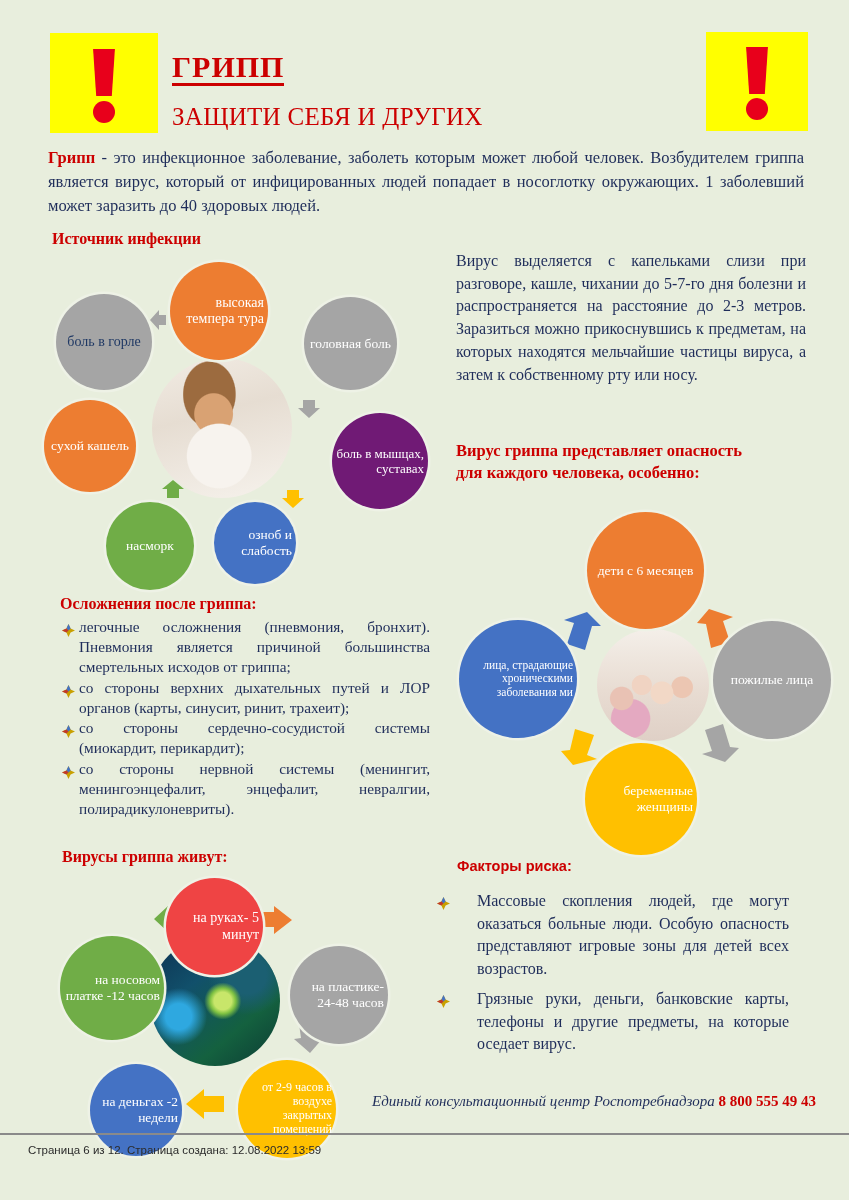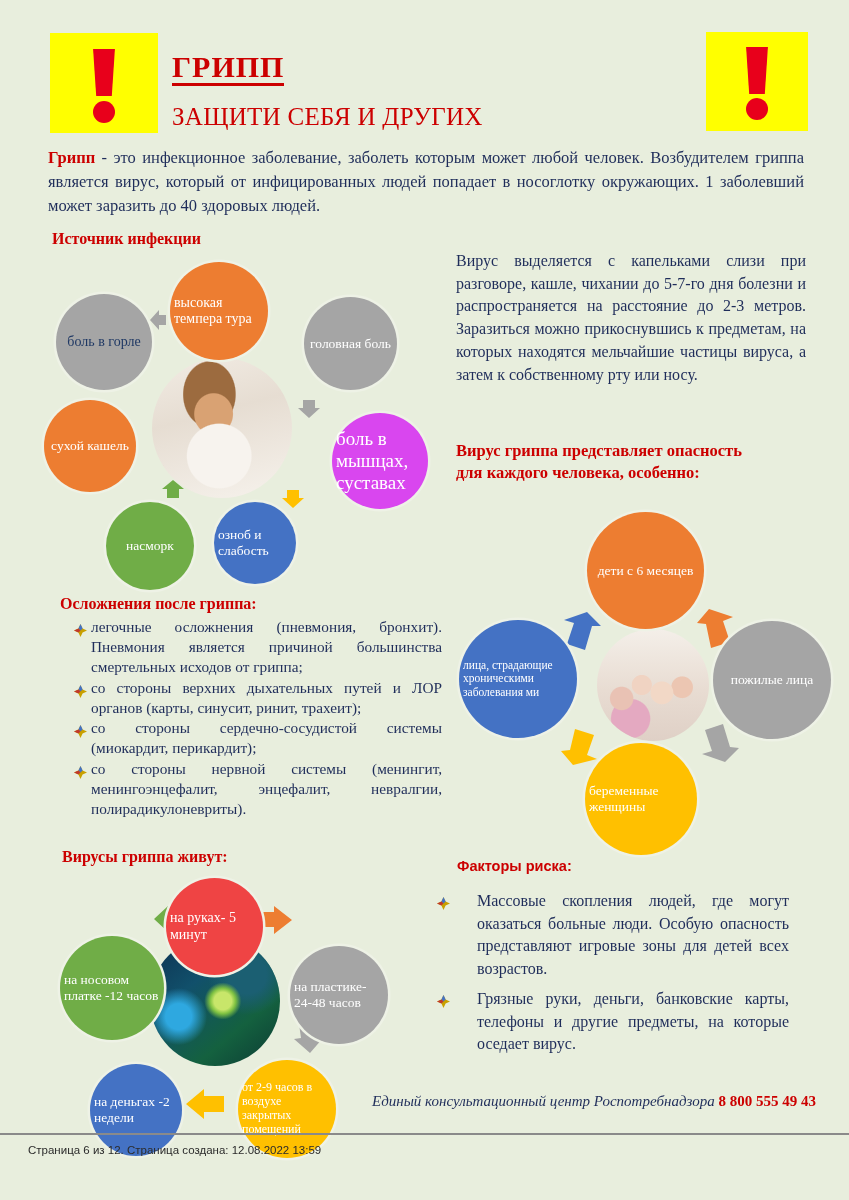--- a/index.html
+++ b/index.html
@@ -52,21 +52,21 @@
   .bmark{width:17px;flex:0 0 17px;position:relative;top:7px;}
   .bmark svg{display:block;}
   .btext{flex:1;color:#1f2d5a;font-size:15.3px;line-height:1.30;text-align:justify;}
   .blist.wide .btext{font-size:16px;line-height:1.42;}
   .blist.wide .bitem{margin-bottom:7px;}
   .blist.wide .bmark{width:40px;flex:0 0 40px;}
 
   
   .diag{position:absolute;}
   .bub{position:absolute;border-radius:50%;display:flex;
-     align-items:center;justify-content:center;text-align:left;
+     align-items:center;justify-content:center;text-align:right;
      color:#ffffff;font-family:"Liberation Serif", serif;
      box-shadow:0 0 0 2.5px #eef2e6;line-height:1.16;}
   .bub span{display:block;padding:0 4px;}
   .centerphoto{position:absolute;border-radius:50%;overflow:hidden;}
 
   .arw{position:absolute;}
 
   
   .photo-woman{width:100%;height:100%;
     background:
@@ -150,21 +150,21 @@
     <div class="centerphoto" style="left:104px;top:108px;width:140px;height:140px;">
       <div class="photo-woman"></div>
     </div>
 
     <div class="bub" style="left:122px;top:12px;width:98px;height:98px;background:#ed7d31;font-size:14px;">
       <span>высокая темпера тура</span>
     </div>
     <div class="bub" style="left:256px;top:47px;width:93px;height:93px;background:#a5a5a5;font-size:13.5px;">
       <span>головная боль</span>
     </div>
-    <div class="bub" style="left:284px;top:163px;width:96px;height:96px;background:#d946ef;font-size:19px;">
+    <div class="bub" style="left:284px;top:163px;width:96px;height:96px;background:#701a75;font-size:13px;">
       <span>боль в мышцах, суставах</span>
     </div>
     <div class="bub" style="left:166px;top:252px;width:82px;height:82px;background:#4472c4;font-size:13.5px;">
       <span>озноб и слабость</span>
     </div>
     <div class="bub" style="left:58px;top:252px;width:88px;height:88px;background:#70ad47;font-size:13.5px;">
       <span>насморк</span>
     </div>
     <div class="bub" style="left:-4px;top:150px;width:92px;height:92px;background:#ed7d31;font-size:13.5px;">
       <span>сухой кашель</span>
@@ -176,21 +176,21 @@
 
   <div class="para" style="left:456px;top:250px;width:350px;">Вирус выделяется с капельками слизи при разговоре, кашле, чихании до 5-7-го дня болезни и распространяется на расстояние до 2-3 метров. Заразиться можно прикоснувшись к предметам, на которых находятся мельчайшие частицы вируса, а затем к собственному рту или носу.</div>
 
   <div class="redhead" style="left:456px;top:440px;width:352px;">
     <div>Вирус гриппа представляет опасность</div>
     <div>для каждого человека, особенно:</div>
   </div>
 
   <div class="sec-h" style="left:60px;top:595px;">Осложнения после гриппа:</div>
 
-  <div class="blist" style="left:74px;top:617px;width:368px;">
+  <div class="blist" style="left:62px;top:617px;width:368px;">
     <div class="bitem">
       <span class="bmark">
         <svg width="13" height="13" viewBox="0 0 13 13">
             <path d="M6.5 0 L8.6 4.4 L13 6.5 L8.6 8.6 L6.5 13 L4.4 8.6 L0 6.5 L4.4 4.4 Z" fill="#c8a000"></path>
             <path d="M6.5 0 L8.6 4.4 L6.5 6.5 L4.4 4.4 Z" fill="#4472c4"></path>
             <path d="M0 6.5 L4.4 4.4 L6.5 6.5 L4.4 8.6 Z" fill="#c0392b"></path>
           </svg>
       </span>
       <span class="btext">легочные осложнения (пневмония, бронхит). Пневмония является причиной большинства смертельных исходов от гриппа;</span>
     </div>

